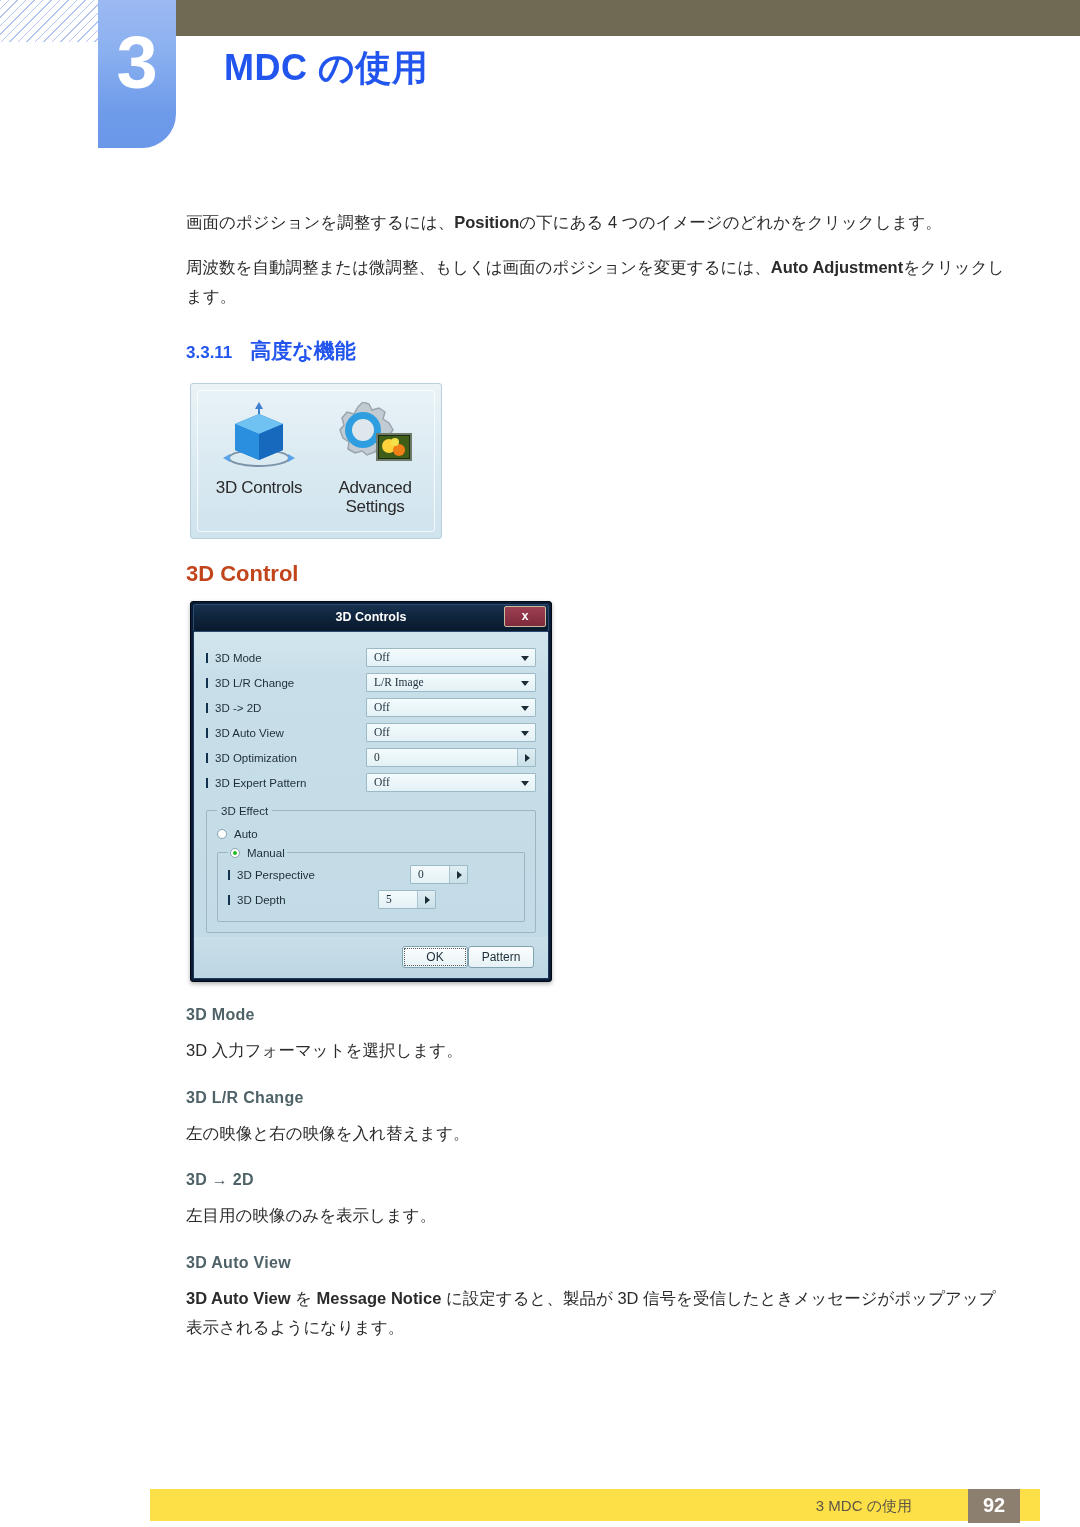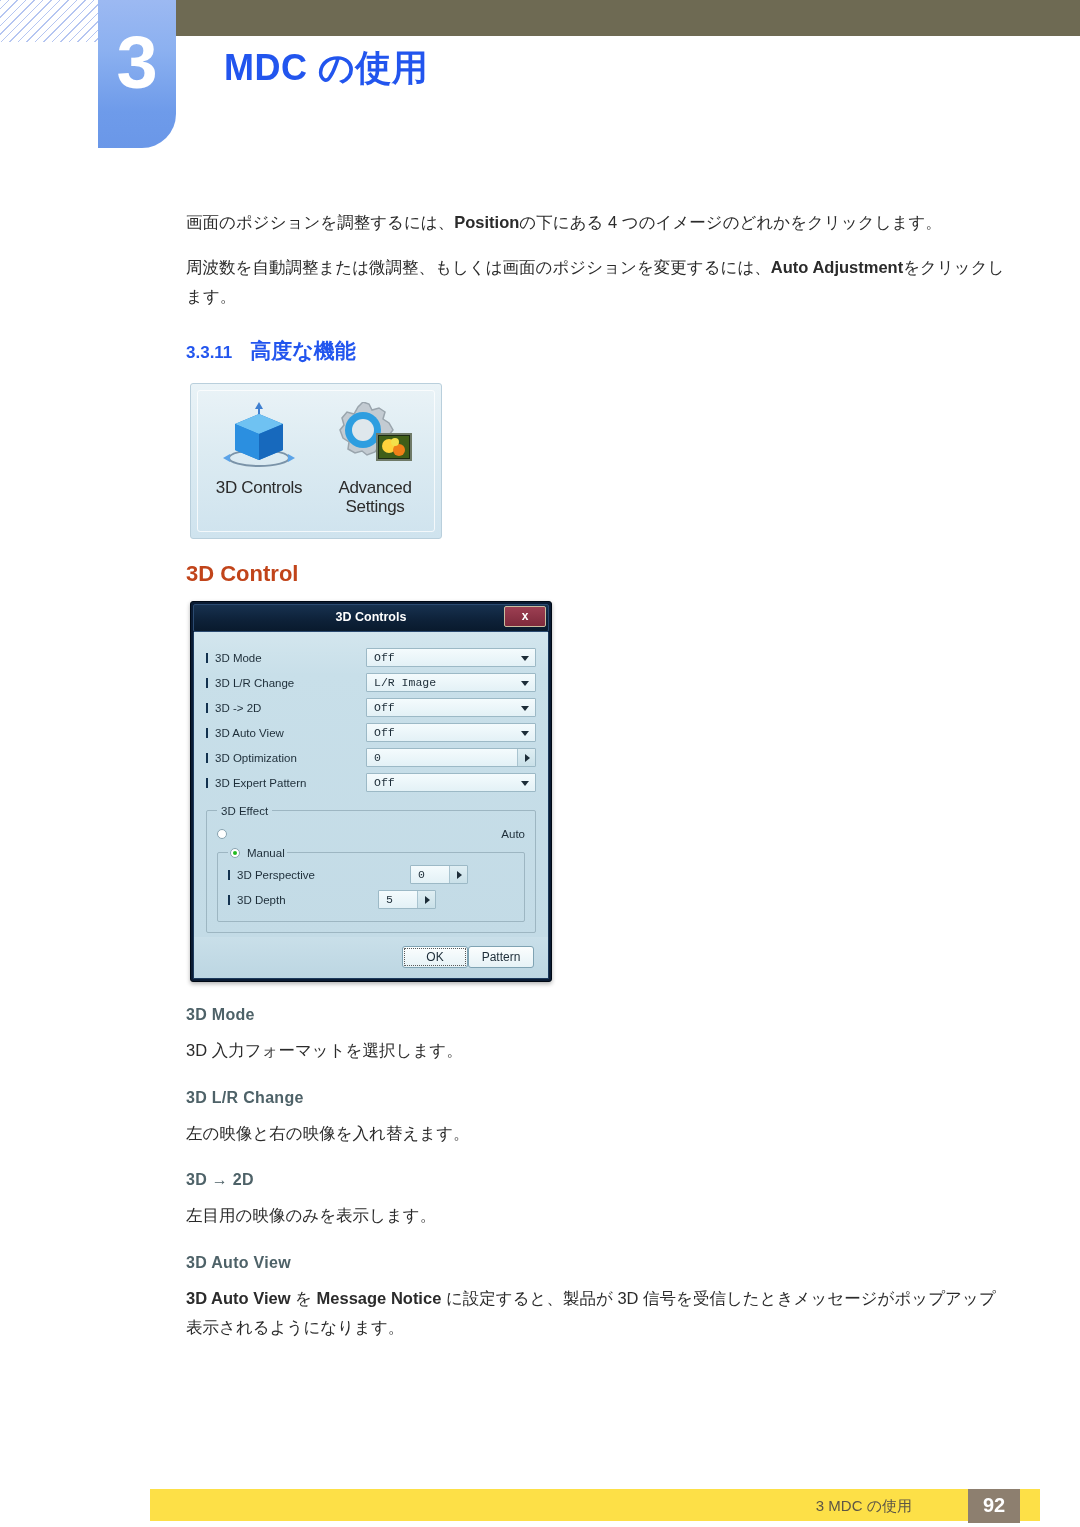--- a/index.html
+++ b/index.html
@@ -217,21 +217,21 @@
     background: linear-gradient(180deg, #f4fbfd 0%, #e3f1f6 100%);
     border: 1px solid #9cb9c6;
     border-radius: 1px;
     box-sizing: border-box;
   }
   .combo-value {
     position: absolute;
     left: 7px; top: 2px;
     font-size: 11.5px;
     color: #1d2d38;
-    font-family: Liberation Mono, monospace;
+    font-family: Liberation Serif, serif;
   }
   .combo-arrow {
     position: absolute;
     right: 6px; top: 7px;
     width: 0; height: 0;
     border-left: 4px solid transparent;
     border-right: 4px solid transparent;
     border-top: 5px solid #1d2d38;
   }
   .spin-arrow {
@@ -262,21 +262,20 @@
     padding: 0 4px;
     font-family: "Liberation Sans", sans-serif;
   }
   .radio-row {
     display: flex;
     align-items: center;
     height: 22px;
     font-size: 11.5px;
     color: #1d2d38;
     font-family: "Liberation Sans", sans-serif;
-    justify-content: space-between;
   }
   .radio-dot {
     width: 10px; height: 10px;
     border-radius: 50%;
     border: 1px solid #88a3b0;
     background: #ffffff;
     margin-right: 7px;
     box-sizing: border-box;
     position: relative;
     flex: none;

